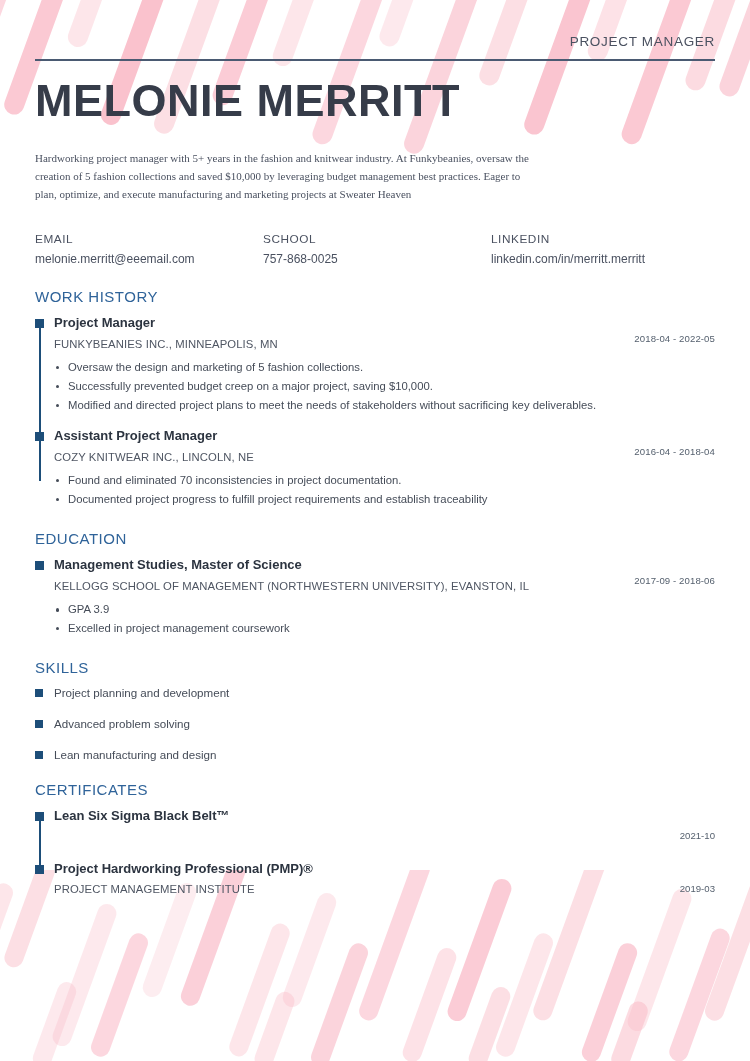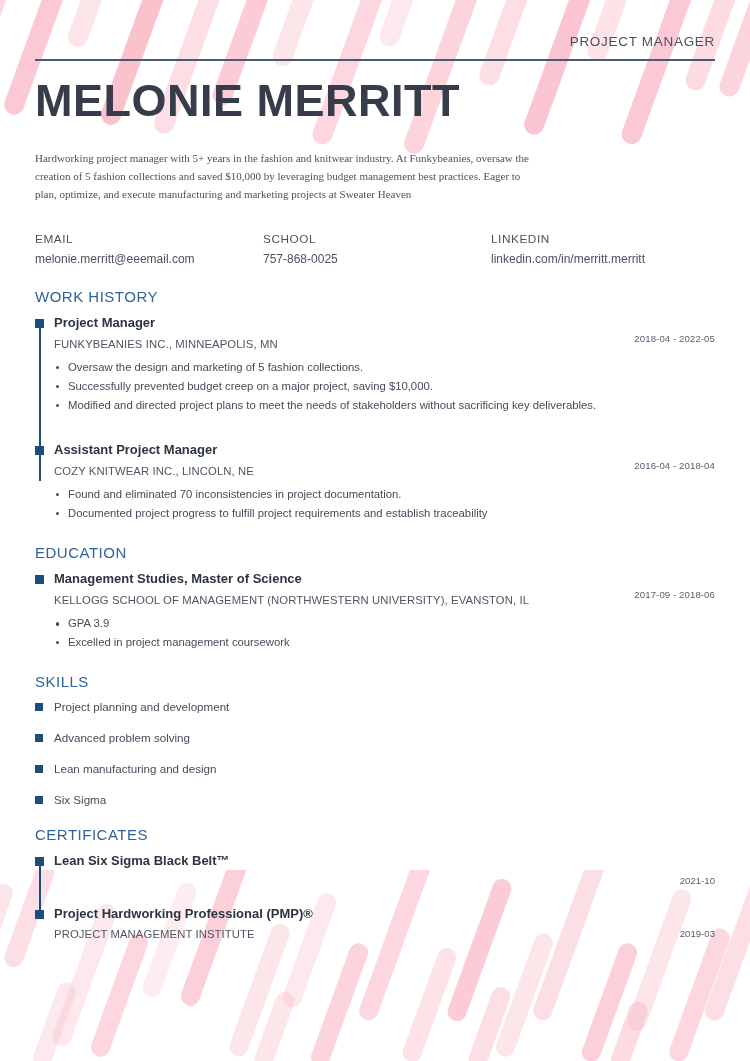--- a/index.html
+++ b/index.html
@@ -116,21 +116,21 @@
     left: 4px;
     width: 2px;
     background: #1d4e79;
   }
 
   .entry {
     position: relative;
     padding-left: 19px;
     display: flex;
   }
-  .entry + .entry { margin-top: 26px; }
+  .entry + .entry { margin-top: 12px; }
   .entry-main { flex: 1 1 auto; min-width: 0; }
   .entry-dates {
     flex: 0 0 auto;
     width: 108px;
     text-align: right;
     font-size: 9.6px;
     color: #55606e;
     padding-top: 18px;
     letter-spacing: 0.1px;
     white-space: nowrap;
@@ -346,21 +346,20 @@
       </div>
     </div>
   </div>
 
   <div class="section" style="margin-top:20px;">
     <div class="section-title">SKILLS</div>
     <ul class="skills-list">
       <li class="skill-item">Project planning and development</li>
       <li class="skill-item">Advanced problem solving</li>
       <li class="skill-item">Lean manufacturing and design</li>
-      <li class="skill-item">Six Sigma</li>
     </ul>
   </div>
 
   <div class="section" style="margin-top:20px;">
     <div class="section-title">CERTIFICATES</div>
     <div class="entries">
       <div class="rail" style="top:4px;height:62px;"></div>
 
       <div class="entry cert-entry">
         <span class="sq-bullet"></span>

